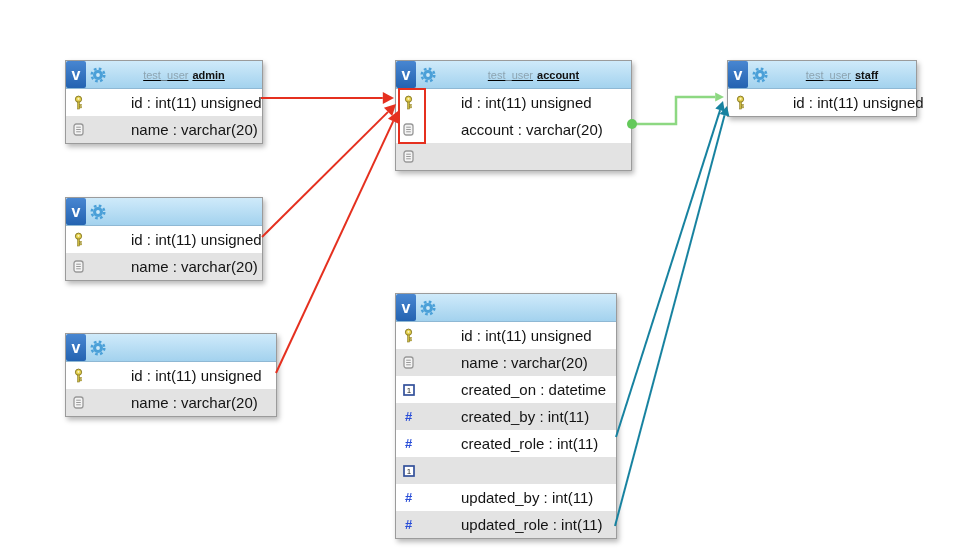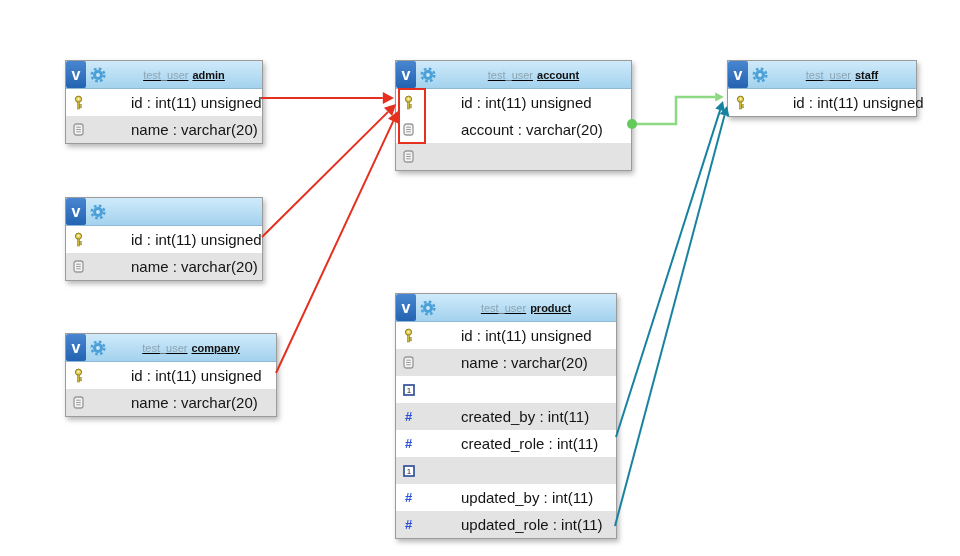--- a/index.html
+++ b/index.html
@@ -113,21 +113,20 @@
     <div class="db-table" style="left: 65px; top: 333px; width: 210px;">
       <div class="tbl-header">
         <div class="v-badge">v</div>
         <span class="gear-wrap">
           <svg width="16" height="16" viewBox="0 0 16 16">
             <circle cx="8" cy="8" r="6.3" fill="none" stroke="#4ba0d8" stroke-width="2.5" stroke-dasharray="2.6 2.35"></circle>
             <circle cx="8" cy="8" r="5" fill="#4ba0d8"></circle>
             <circle cx="8" cy="8" r="1.9" fill="#cfe9f8"></circle>
           </svg>
         </span>
-        <div class="hdr-text"><span class="schema">test_user</span><span class="tname">company</span></div>
       </div>
       <div class="tbl-row">
         <span class="row-icon">
           <svg width="13" height="15" viewBox="0 0 13 15">
             <circle cx="6.5" cy="4.2" r="3.1" fill="#e3cf4b" stroke="#8b7d2a" stroke-width="1"></circle>
             <circle cx="6.5" cy="3.8" r="1.1" fill="#fdf6c3"></circle>
             <rect x="5.6" y="7" width="1.9" height="7" fill="#cdbb40" stroke="#8b7d2a" stroke-width="0.6"></rect>
             <rect x="7.4" y="9.4" width="2.3" height="1.3" fill="#cdbb40" stroke="#8b7d2a" stroke-width="0.5"></rect>
             <rect x="7.4" y="11.6" width="2.3" height="1.3" fill="#cdbb40" stroke="#8b7d2a" stroke-width="0.5"></rect>
           </svg>
@@ -220,21 +219,20 @@
     <div class="db-table" style="left: 395px; top: 293px; width: 220px;">
       <div class="tbl-header">
         <div class="v-badge">v</div>
         <span class="gear-wrap">
           <svg width="16" height="16" viewBox="0 0 16 16">
             <circle cx="8" cy="8" r="6.3" fill="none" stroke="#4ba0d8" stroke-width="2.5" stroke-dasharray="2.6 2.35"></circle>
             <circle cx="8" cy="8" r="5" fill="#4ba0d8"></circle>
             <circle cx="8" cy="8" r="1.9" fill="#cfe9f8"></circle>
           </svg>
         </span>
-        <div class="hdr-text"><span class="schema">test_user</span><span class="tname">product</span></div>
       </div>
       <div class="tbl-row">
         <span class="row-icon">
           <svg width="13" height="15" viewBox="0 0 13 15">
             <circle cx="6.5" cy="4.2" r="3.1" fill="#e3cf4b" stroke="#8b7d2a" stroke-width="1"></circle>
             <circle cx="6.5" cy="3.8" r="1.1" fill="#fdf6c3"></circle>
             <rect x="5.6" y="7" width="1.9" height="7" fill="#cdbb40" stroke="#8b7d2a" stroke-width="0.6"></rect>
             <rect x="7.4" y="9.4" width="2.3" height="1.3" fill="#cdbb40" stroke="#8b7d2a" stroke-width="0.5"></rect>
             <rect x="7.4" y="11.6" width="2.3" height="1.3" fill="#cdbb40" stroke="#8b7d2a" stroke-width="0.5"></rect>
           </svg>
@@ -252,20 +250,21 @@
         </span>
         <span>name : varchar(20)</span>
       </div>
       <div class="tbl-row">
         <span class="row-icon">
           <svg width="12" height="12" viewBox="0 0 12 12">
             <rect x="1" y="1" width="10" height="10" fill="#ffffff" stroke="#33519b" stroke-width="1.7"></rect>
             <text x="6" y="8.8" text-anchor="middle" font-size="8" font-family="Liberation Sans, sans-serif" fill="#222222">1</text>
           </svg>
         </span>
+        <span>created_on : datetime</span>
       </div>
       <div class="tbl-row alt">
         <span class="row-icon">
           <span class="hash" aria-hidden="true">#</span>
         </span>
         <span>created_by : int(11)</span>
       </div>
       <div class="tbl-row">
         <span class="row-icon">
           <span class="hash" aria-hidden="true">#</span>

